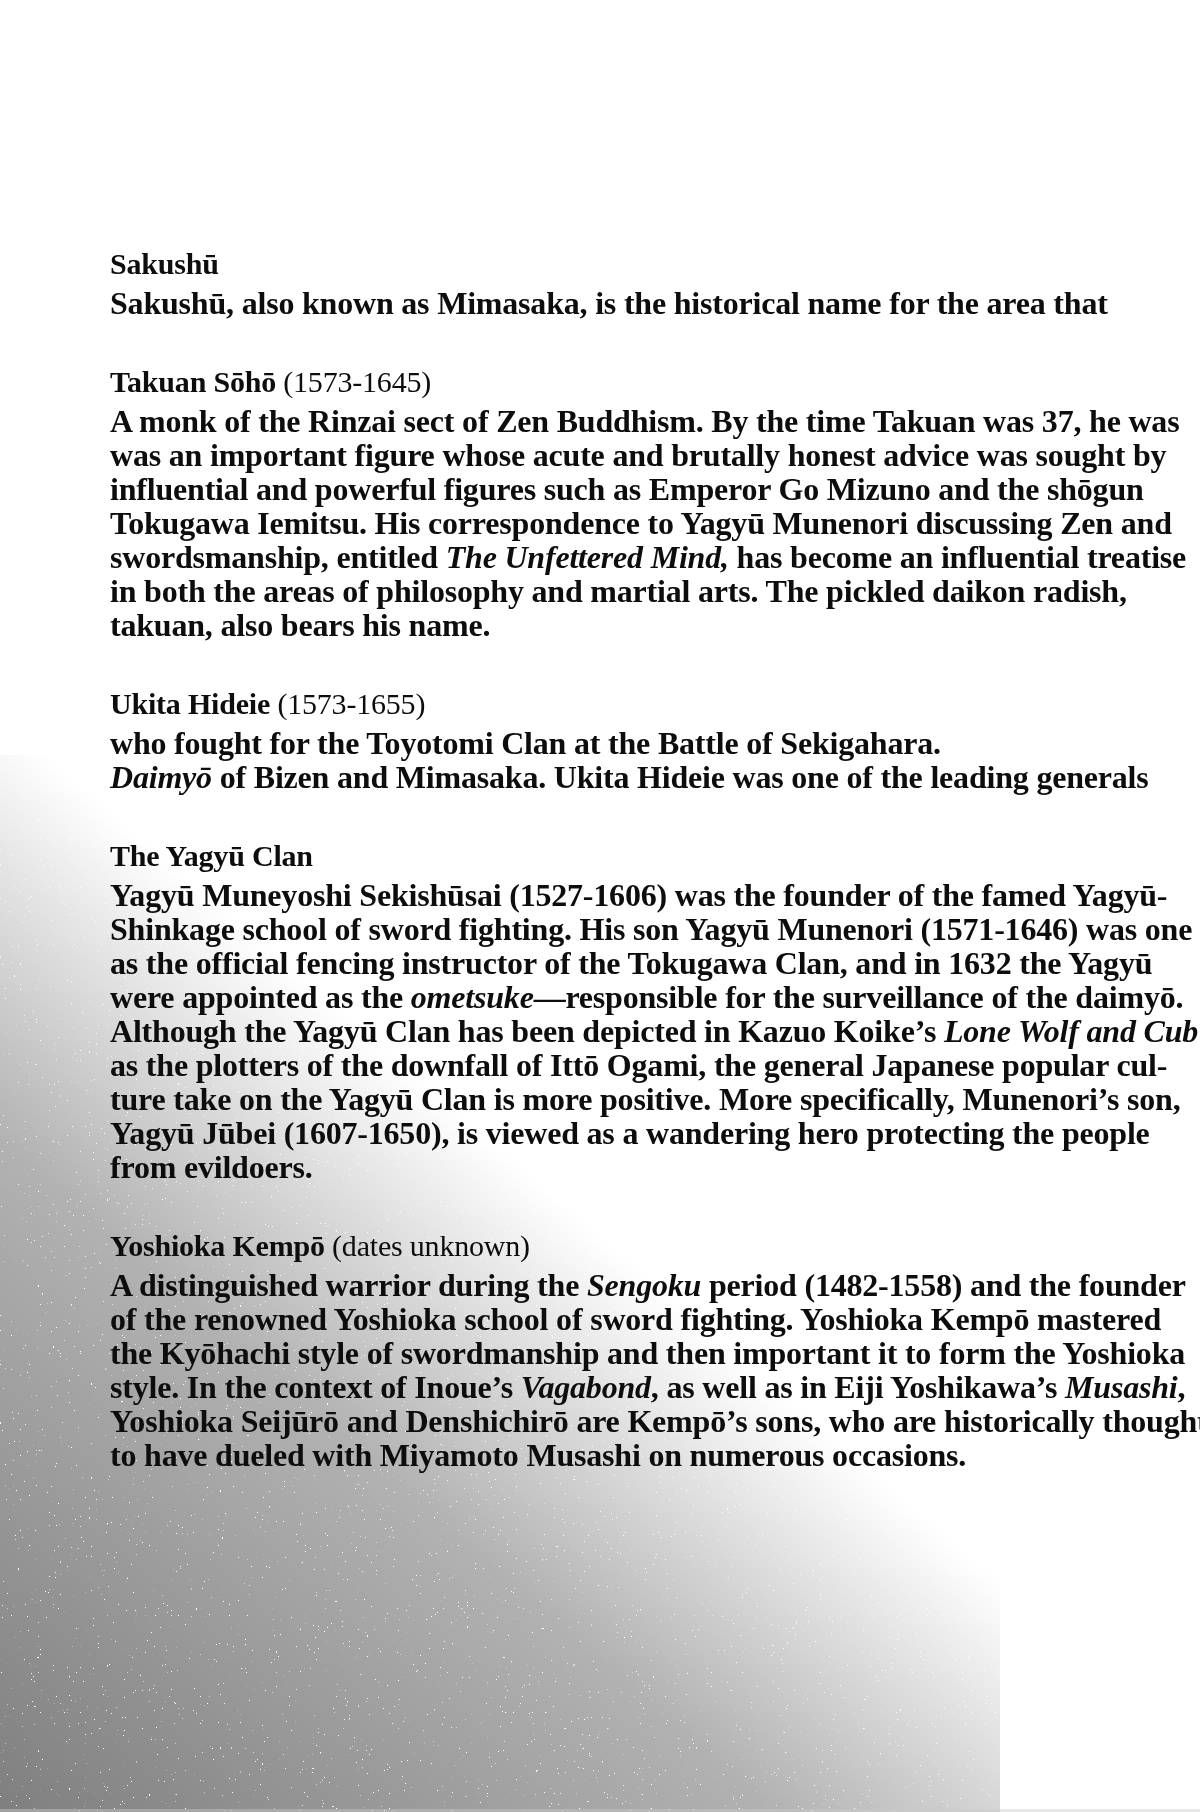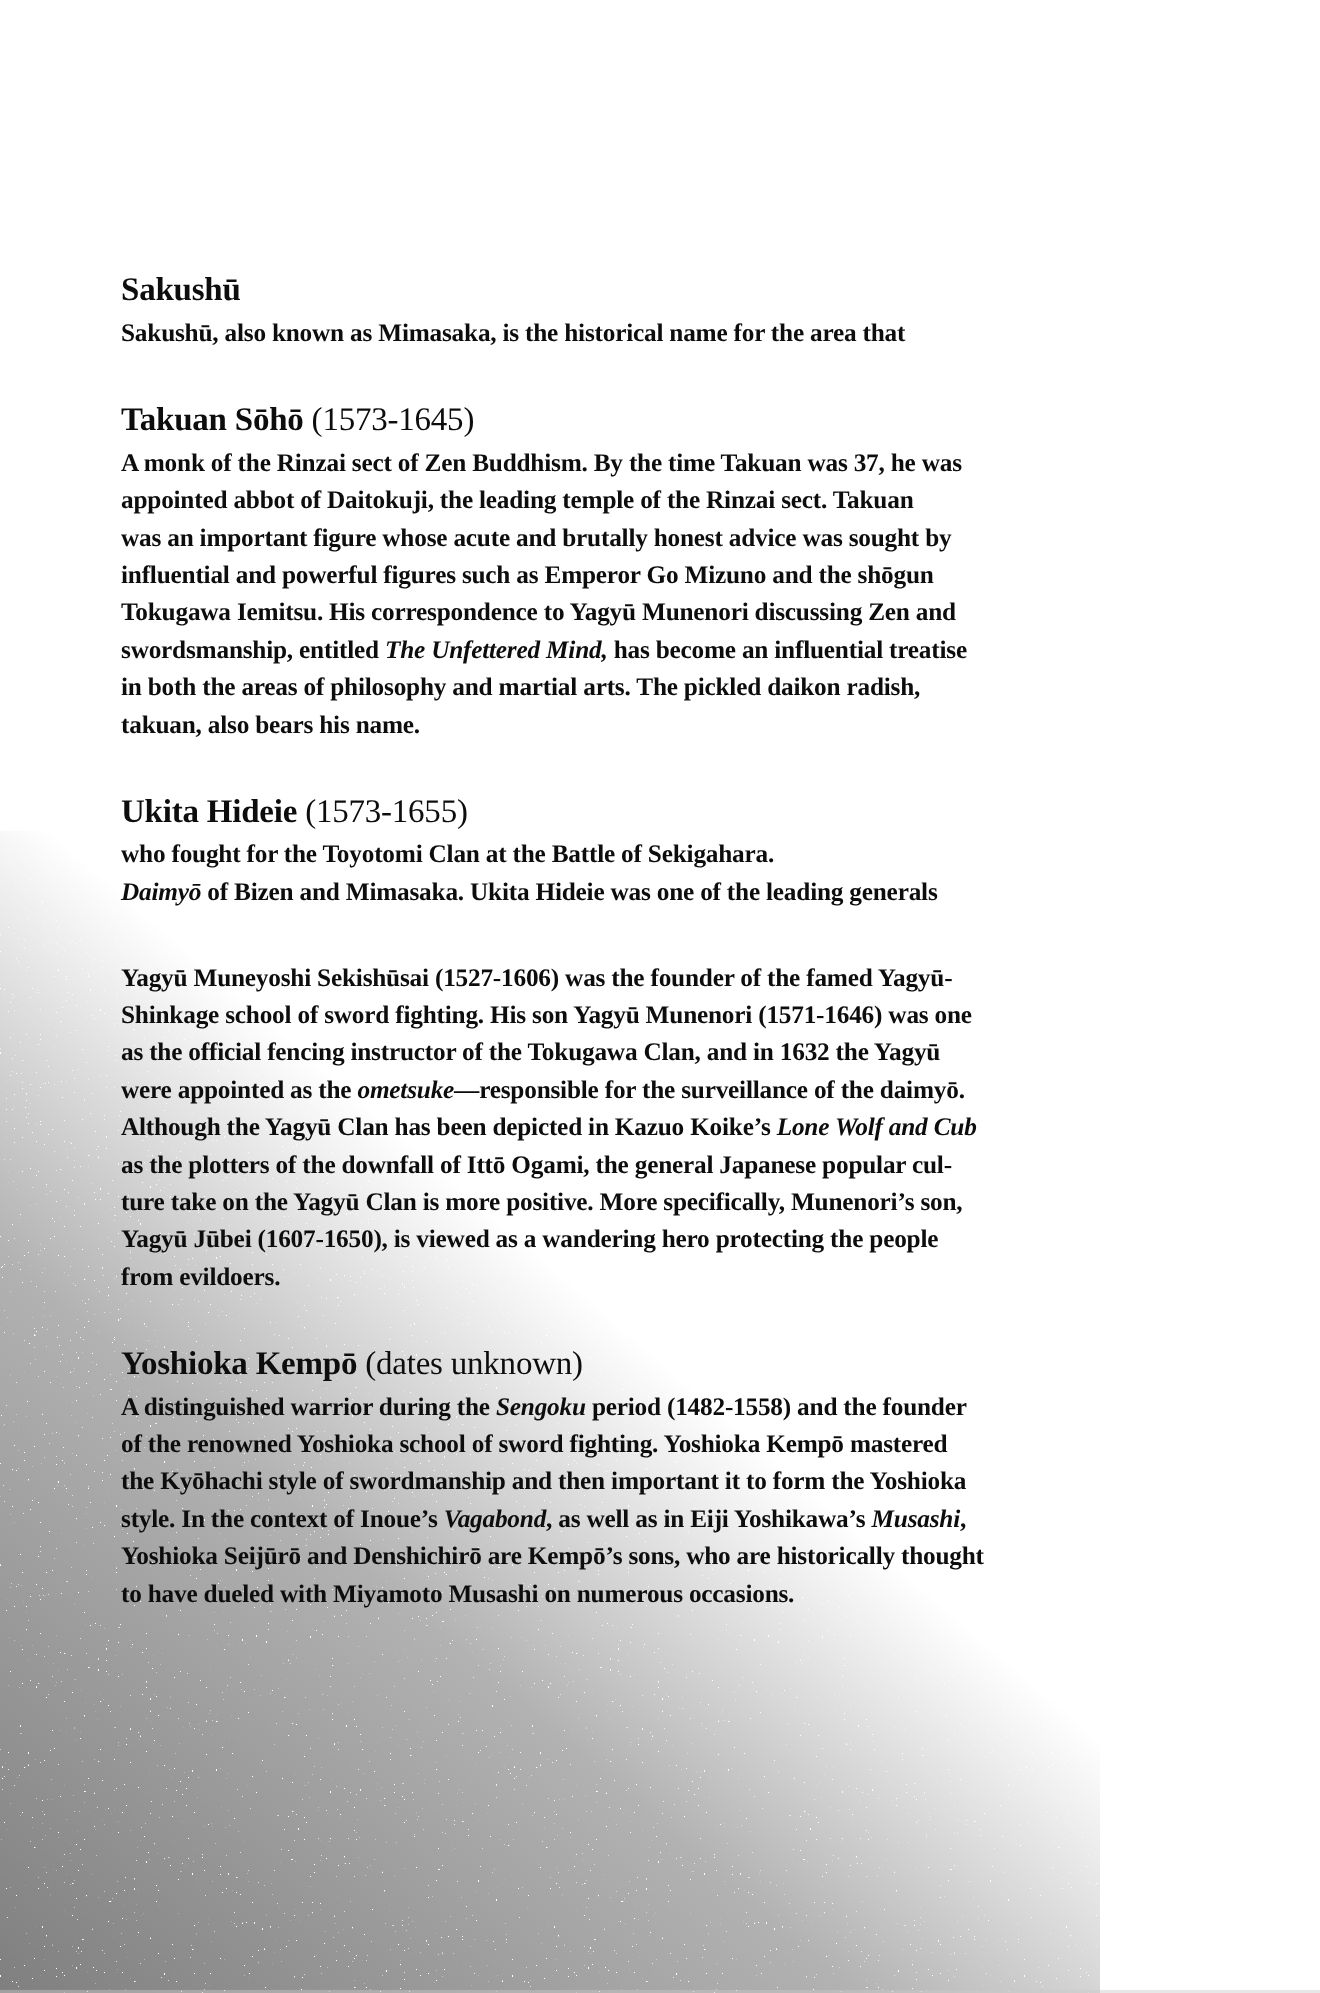--- a/index.html
+++ b/index.html
@@ -49,21 +49,21 @@
     letter-spacing: -0.2px;
     font-weight: 700;
   }
   h2 .hmain {
     font-weight: 700;
   }
   h2 .hsuffix {
     font-weight: 400;
   }
   .section-body .line {
-    font-size: 23px;
+    font-size: 32px;
     line-height: 34px;
     font-weight: 700;
     letter-spacing: -0.2px;
     white-space: nowrap;
   }
   .section-body .line em {
     font-weight: 700;
   }
 </style>
 </head>
@@ -99,37 +99,37 @@
       <section class="glossary-section">
         <h2 class="section-heading"><span class="hmain">Sakushū</span></h2>
         <div class="section-body">
           <div class="line"><span>Sakushū, also known as Mimasaka, is the historical name for the area that</span></div>
         </div>
       </section>
       <section class="glossary-section">
         <h2 class="section-heading"><span class="hmain">Takuan Sōhō</span><span class="hsuffix"> (1573-1645)</span></h2>
         <div class="section-body">
           <div class="line"><span>A monk of the Rinzai sect of Zen Buddhism. By the time Takuan was 37, he was</span></div>
-          <div class="line"><span>appointed abbot of Daitokuji, the leading temple of the Rinzai sect. Takuan</span></div>
           <div class="line"><span>was an important figure whose acute and brutally honest advice was sought by</span></div>
           <div class="line"><span>influential and powerful figures such as Emperor Go Mizuno and the shōgun</span></div>
           <div class="line"><span>Tokugawa Iemitsu. His correspondence to Yagyū Munenori discussing Zen and</span></div>
           <div class="line"><span>swordsmanship, entitled </span><em>The Unfettered Mind,</em><span> has become an influential treatise</span></div>
           <div class="line"><span>in both the areas of philosophy and martial arts. The pickled daikon radish,</span></div>
           <div class="line"><span>takuan, also bears his name.</span></div>
         </div>
       </section>
       <section class="glossary-section">
         <h2 class="section-heading"><span class="hmain">Ukita Hideie</span><span class="hsuffix"> (1573-1655)</span></h2>
         <div class="section-body">
           <div class="line"><span>who fought for the Toyotomi Clan at the Battle of Sekigahara.</span></div>
           <div class="line"><em>Daimyō</em><span> of Bizen and Mimasaka. Ukita Hideie was one of the leading generals</span></div>
         </div>
       </section>
       <section class="glossary-section">
+        <h2 class="section-heading"><span class="hmain">The Yagyū Clan</span></h2>
         <div class="section-body">
           <div class="line"><span>Yagyū Muneyoshi Sekishūsai (1527-1606) was the founder of the famed Yagyū-</span></div>
           <div class="line"><span>Shinkage school of sword fighting. His son Yagyū Munenori (1571-1646) was one</span></div>
           <div class="line"><span>as the official fencing instructor of the Tokugawa Clan, and in 1632 the Yagyū</span></div>
           <div class="line"><span>were appointed as the </span><em>ometsuke</em><span>—responsible for the surveillance of the daimyō.</span></div>
           <div class="line"><span>Although the Yagyū Clan has been depicted in Kazuo Koike’s </span><em>Lone Wolf and Cub</em></div>
           <div class="line"><span>as the plotters of the downfall of Ittō Ogami, the general Japanese popular cul-</span></div>
           <div class="line"><span>ture take on the Yagyū Clan is more positive. More specifically, Munenori’s son,</span></div>
           <div class="line"><span>Yagyū Jūbei (1607-1650), is viewed as a wandering hero protecting the people</span></div>
           <div class="line"><span>from evildoers.</span></div>

